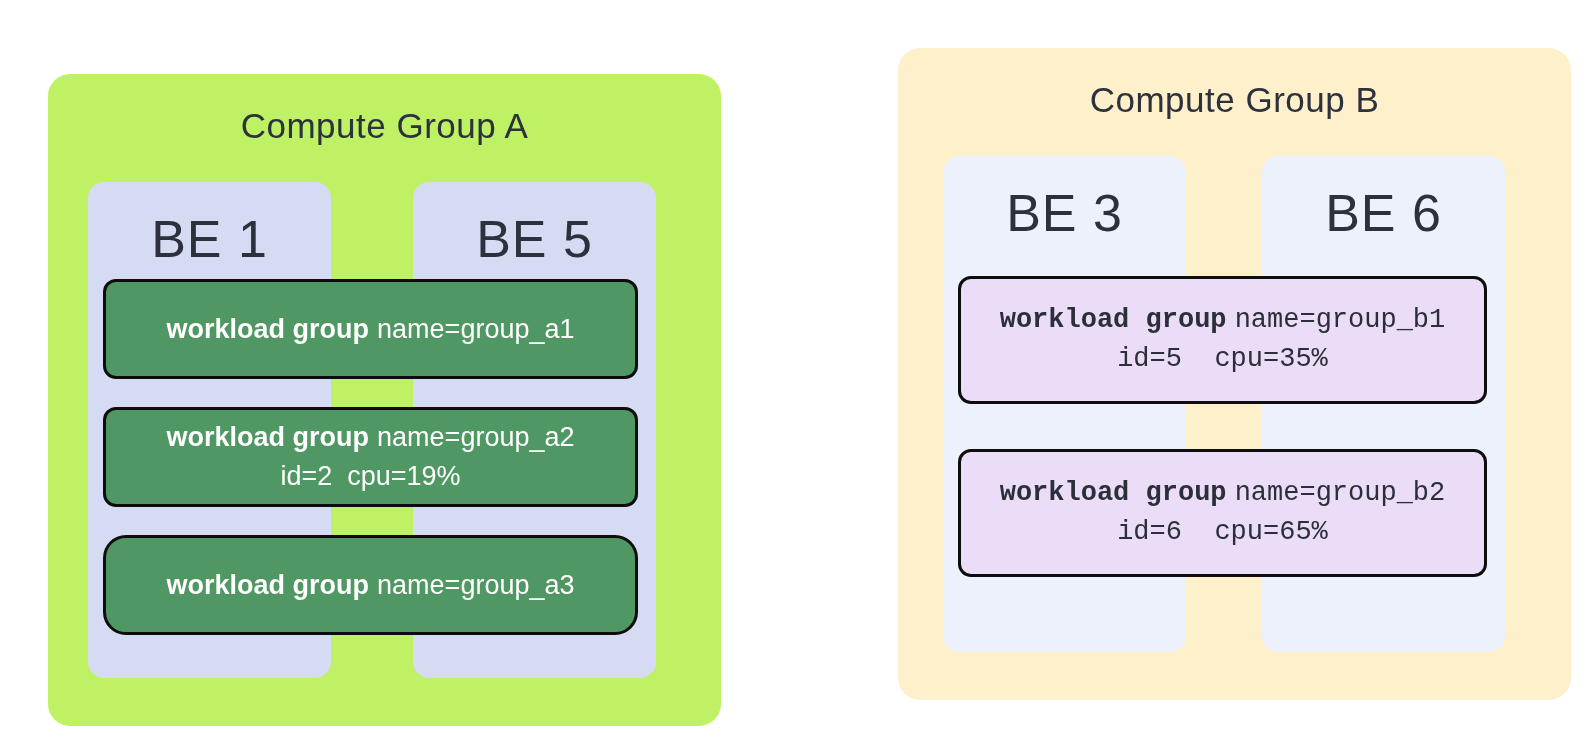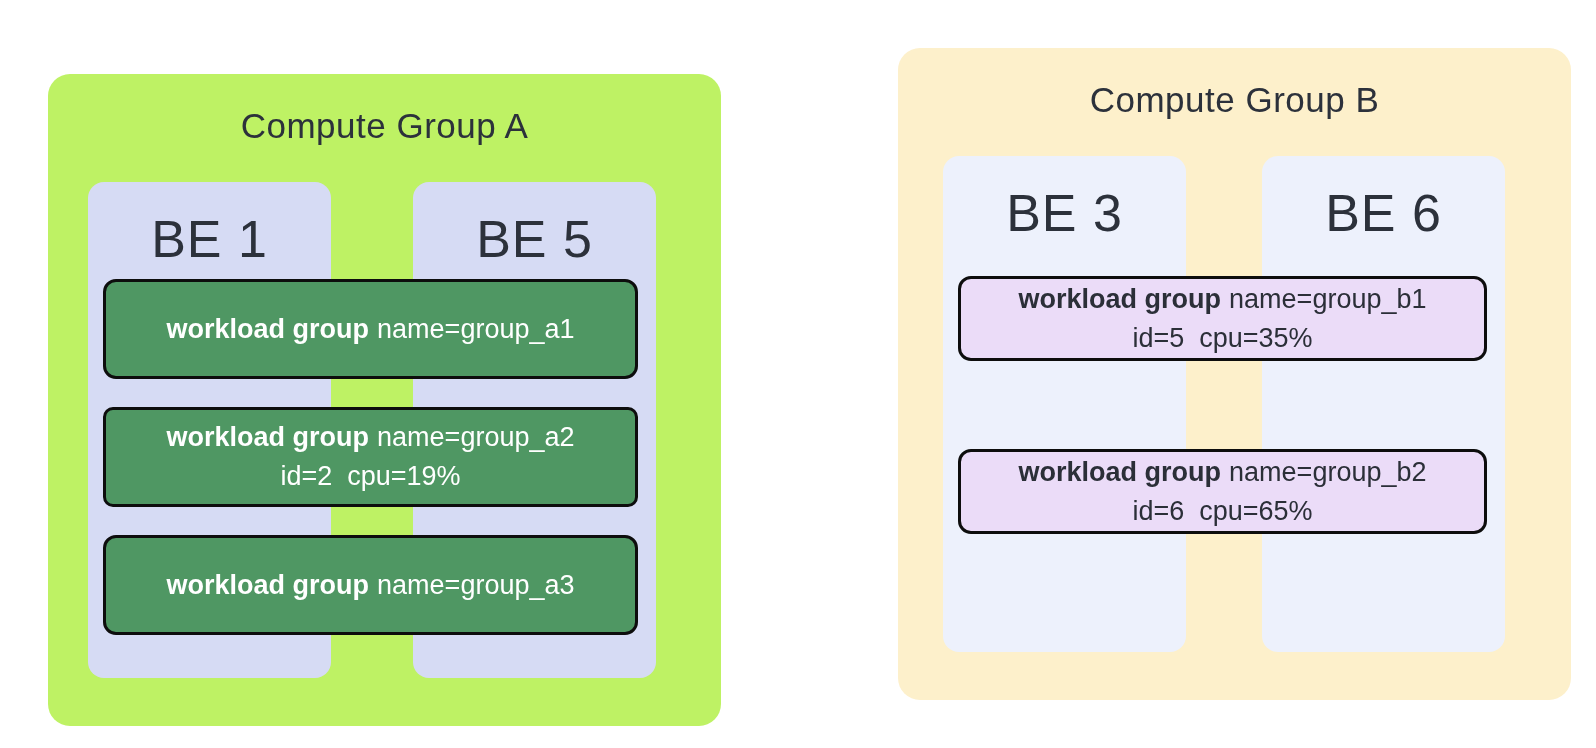--- a/index.html
+++ b/index.html
@@ -76,27 +76,28 @@
   .group-a .card {
     left: 55px;
     width: 535px;
     height: 100px;
     background: #4f9763;
     color: #ffffff;
   }
   .group-b .card {
     left: 60px;
     width: 529px;
-    height: 85px;
+    height: 128px;
     background: #ebdcf8;
     color: #2b2f38;
+    font-family: Liberation Mono, monospace;
   }
   .card-a-0 { top: 205px; }
-  .card-a-1 { top: 333px; border-radius: 10px; }
-  .card-a-2 { top: 461px; }
+  .card-a-1 { top: 333px; }
+  .card-a-2 { top: 461px; border-radius: 23px; }
   .card-b-0 { top: 228px; }
   .card-b-1 { top: 401px; }
 
   .card .kw {
     font-weight: 700;
     margin-right: 0.30em;
   }
   .card .detail {
     white-space: pre;
   }

